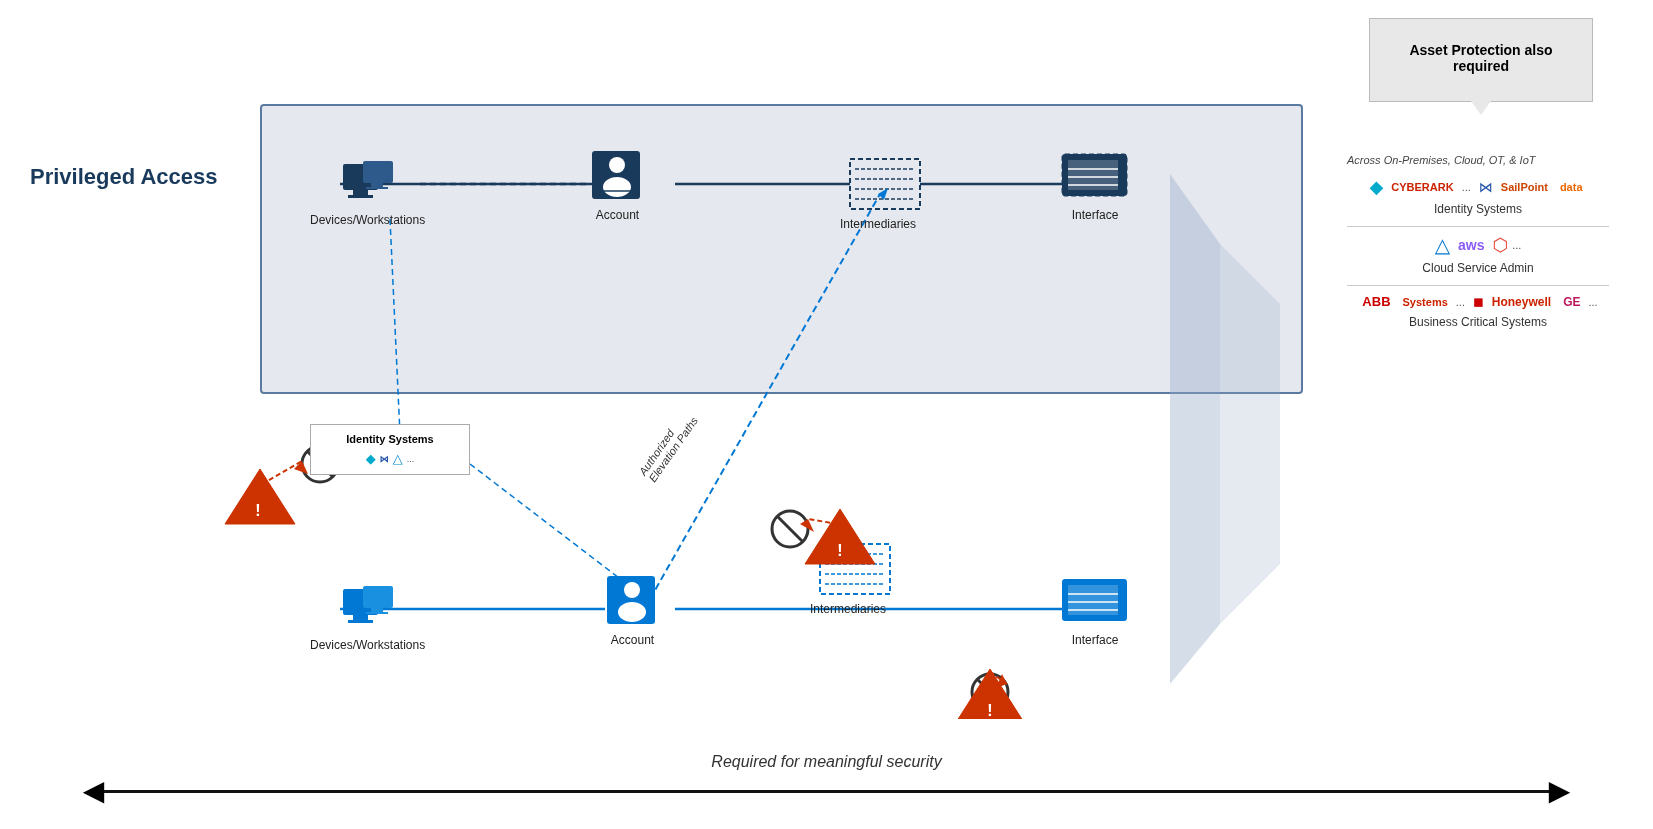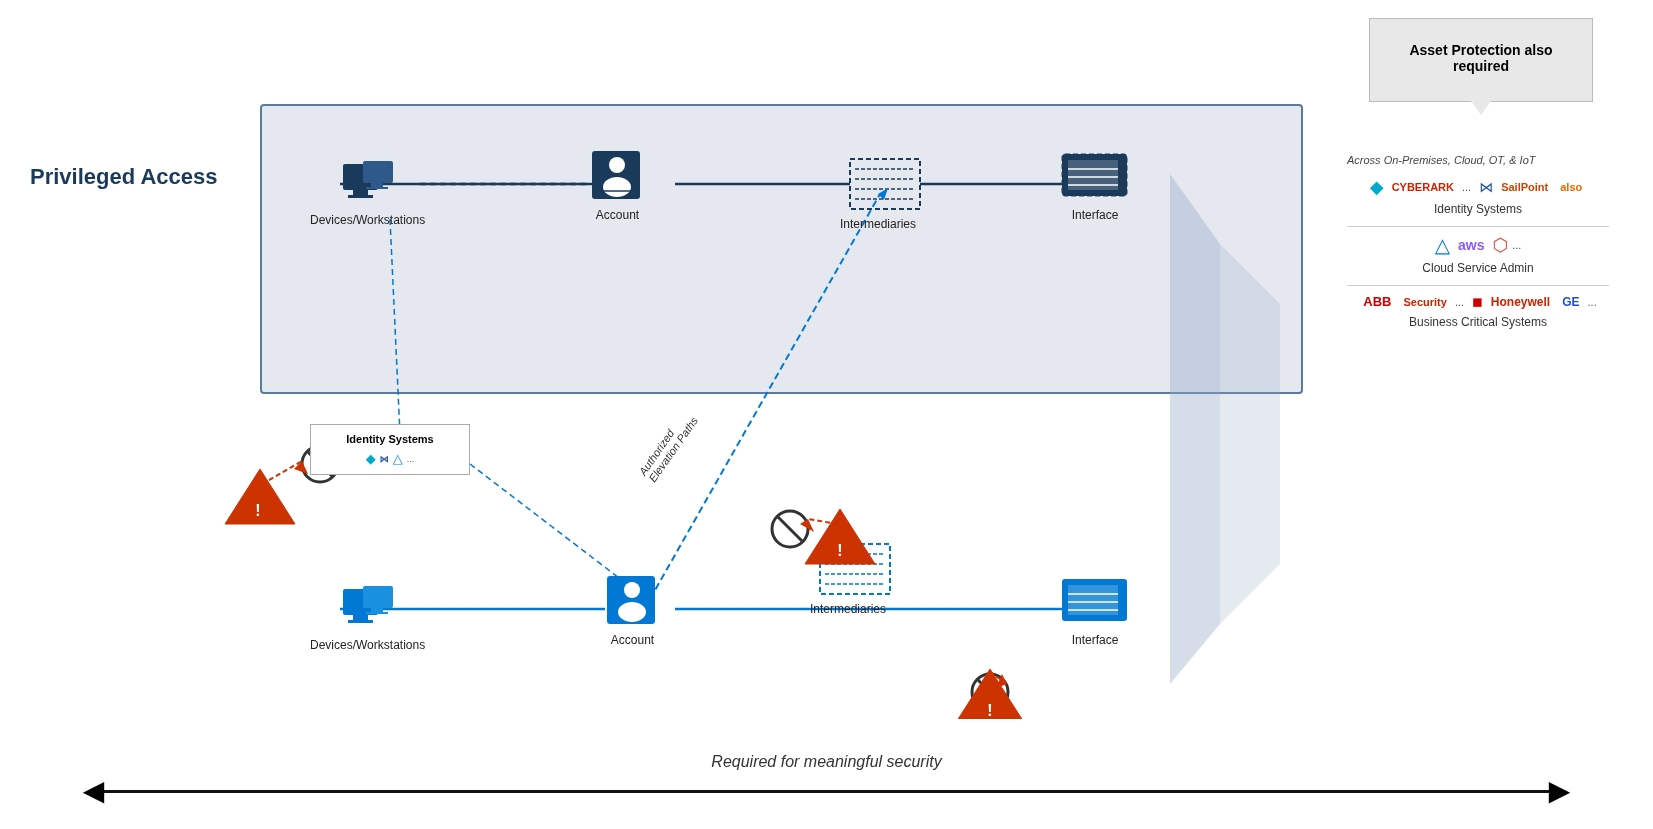--- a/index.html
+++ b/index.html
@@ -416,21 +416,21 @@
     <div class="bca-sub">Across On-Premises, Cloud, OT, &amp; IoT</div>
 
     <div class="bca-section">
       <div class="bca-logos">
         <span style="color:#00aacc; font-size:18px;">◆</span>
         <span class="bca-logo-text" style="color:#cc2200;">CYBERARK</span>
         <span style="font-size:11px; color:#555;">...</span>
         <br>
         <span style="color:#2255aa; font-size:14px;">⋈</span>
         <span class="bca-logo-text" style="color:#cc4400;">SailPoint</span>
-        <span class="bca-logo-text" style="color:#ee6600;">also</span>
+        <span class="bca-logo-text" style="color:#ee6600;">data</span>
       </div>
       <div class="bca-section-title">Identity Systems</div>
     </div>
 
     <hr class="bca-divider">
 
     <div class="bca-section">
       <div class="bca-logos">
         <span style="color:#0078d4; font-size:20px;">△</span>
         <span class="bca-logo-text" style="color:#8b5cf6; font-size:14px;">aws</span>
@@ -438,26 +438,26 @@
         <span style="font-size:11px; color:#555;">...</span>
       </div>
       <div class="bca-section-title">Cloud Service Admin</div>
     </div>
 
     <hr class="bca-divider">
 
     <div class="bca-section">
       <div class="bca-logos">
         <span class="bca-logo-text" style="color:#cc0000; font-size:13px;">ABB</span>
-        <span class="bca-logo-text" style="color:#cc2200; font-size:11px;">Security</span>
+        <span class="bca-logo-text" style="color:#cc2200; font-size:11px;">Systems</span>
         <span style="font-size:11px; color:#555;">...</span>
         <br>
         <span style="color:#cc0000; font-size:13px;">◼</span>
         <span class="bca-logo-text" style="color:#cc2200; font-size:12px;">Honeywell</span>
-        <span class="bca-logo-text" style="color:#1d4ed8; font-size:12px;">GE</span>
+        <span class="bca-logo-text" style="color:#be185d; font-size:12px;">GE</span>
         <span style="font-size:11px; color:#555;">...</span>
       </div>
       <div class="bca-section-title">Business Critical Systems</div>
     </div>
   </div>
 
 </div>
 
 <div class="bottom-section">
   <div class="bottom-sub">Required for meaningful security</div>

